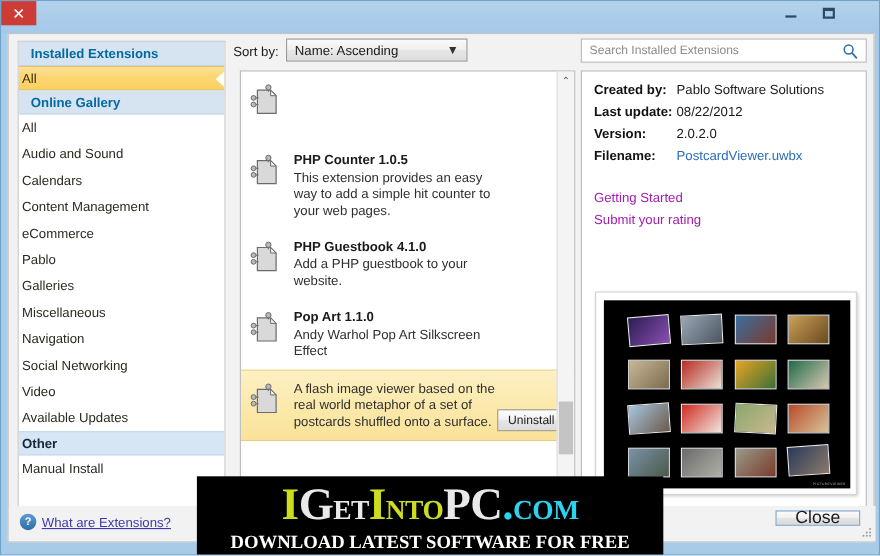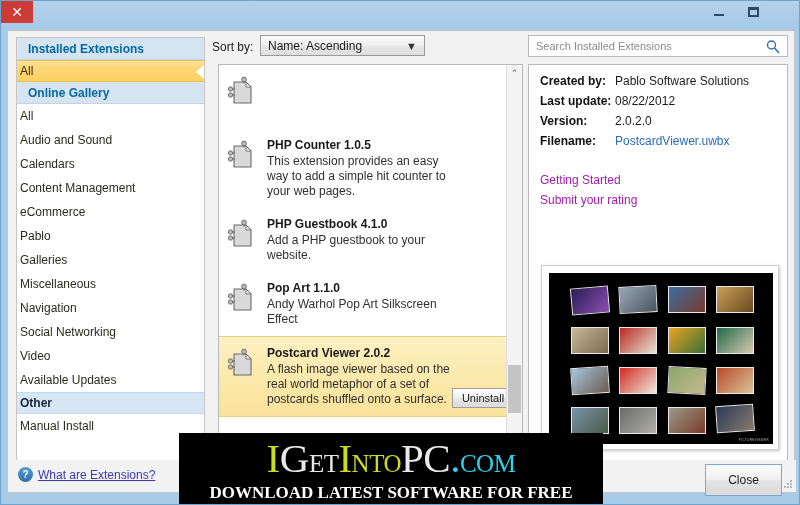--- a/index.html
+++ b/index.html
@@ -275,44 +275,44 @@
   }
   #help-icon {
     position: absolute; left: 10px; top: 7px;
     width: 15px; height: 15px; border-radius: 50%;
     background: linear-gradient(to bottom,#5b9bd5,#2e6da4);
     color: #fff; font-size: 10px; font-weight: bold;
     display: flex; align-items: center; justify-content: center;
   }
   #close-btn {
     position: absolute; right: 14px; top: 4px;
-    width: 77px; height: 32px;
+    width: 77px; height: 14px;
     background: linear-gradient(to bottom,#fbfbfb 0%, #f0f0f0 48%, #e4e4e4 52%, #dadada 100%);
     border: 1px solid #7ea7cd;
-    font-size: 12px; color: #1a1a1a;
+    font-size: 16px; color: #1a1a1a;
     display: flex; align-items: center; justify-content: center;
   }
   #resize-grip {
     position: absolute; right: 3px; bottom: 2px;
     width: 12px; height: 12px;
   }
 
   
   #watermark {
     position: absolute; left: 178px; top: 432px;
     width: 424px; height: 73px;
     background: #000000;
     z-index: 50;
     overflow: hidden;
   }
   #wm-line1 {
     position: absolute; left: 0; top: 1px; width: 424px;
     text-align: center;
     font-family: "Liberation Serif", serif;
-    font-weight: normal; font-size: 41px; letter-spacing: -0.5px;
+    font-weight: bold; font-size: 41px; letter-spacing: -0.5px;
     white-space: nowrap;
   }
   #wm-line2 {
     position: absolute; left: 0; top: 50px; width: 424px;
     text-align: center;
     font-family: "Liberation Serif", serif;
     font-weight: bold; font-size: 17px; color: #ffffff;
     white-space: nowrap;
   }
   .wm-y { color: #cddc1e; }
@@ -450,21 +450,20 @@
           <path d="M7 6 h12 l5 5 v16 h-17 z" fill="#d9d9d9" stroke="#6b6b6b" stroke-width="1.1"></path>
           <path d="M19 6 v5 h5 z" fill="#f2f2f2" stroke="#6b6b6b" stroke-width="0.9"></path>
           <circle cx="17" cy="3.5" r="2.4" fill="#b9b9b9" stroke="#6b6b6b" stroke-width="0.9"></circle>
           <circle cx="3.5" cy="13" r="2.2" fill="#b9b9b9" stroke="#6b6b6b" stroke-width="0.9"></circle>
           <circle cx="3.5" cy="19" r="2.2" fill="#b9b9b9" stroke="#6b6b6b" stroke-width="0.9"></circle>
           <line x1="5.6" y1="13" x2="8" y2="13" stroke="#6b6b6b" stroke-width="1"></line>
           <line x1="5.6" y1="19" x2="8" y2="19" stroke="#6b6b6b" stroke-width="1"></line>
           <line x1="17" y1="5.8" x2="17" y2="7.5" stroke="#6b6b6b" stroke-width="1"></line>
         </svg>
         <div class="ext-body">
-          <div class="ext-title">Postcard Viewer 2.0.2</div>
           <div class="ext-desc">A flash image viewer based on the real world metaphor of a set of postcards shuffled onto a surface.</div>
         </div>
         <div id="uninstall-btn">Uninstall</div>
       </div>
 
       <div id="list-scroll">
         <div id="scroll-up">⌃</div>
         <div id="scroll-thumb"></div>
         <div id="scroll-down">⌄</div>
       </div>

